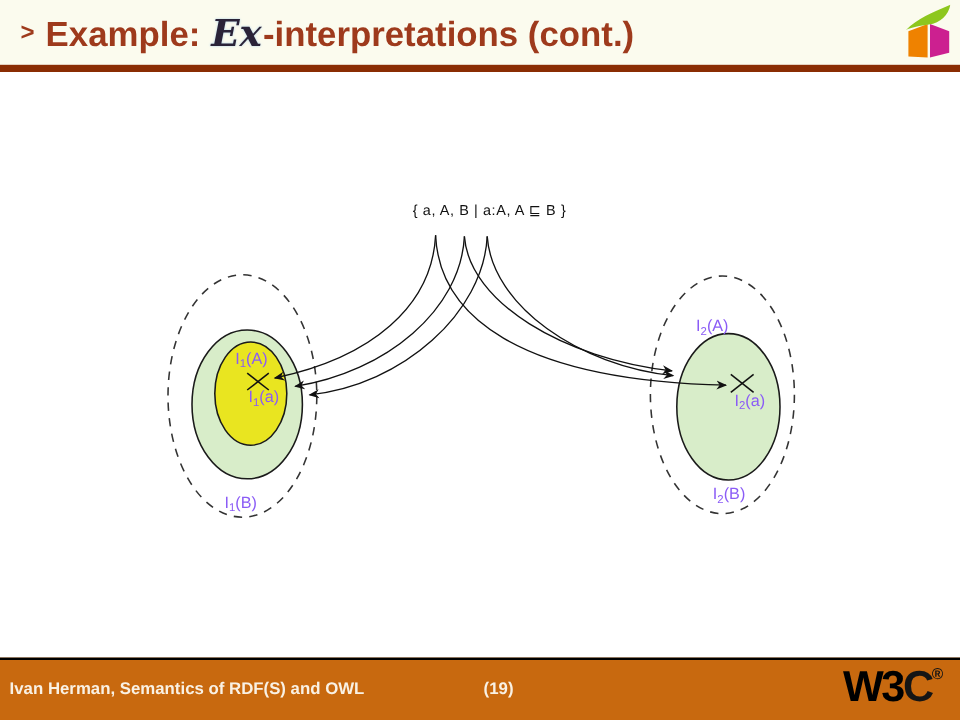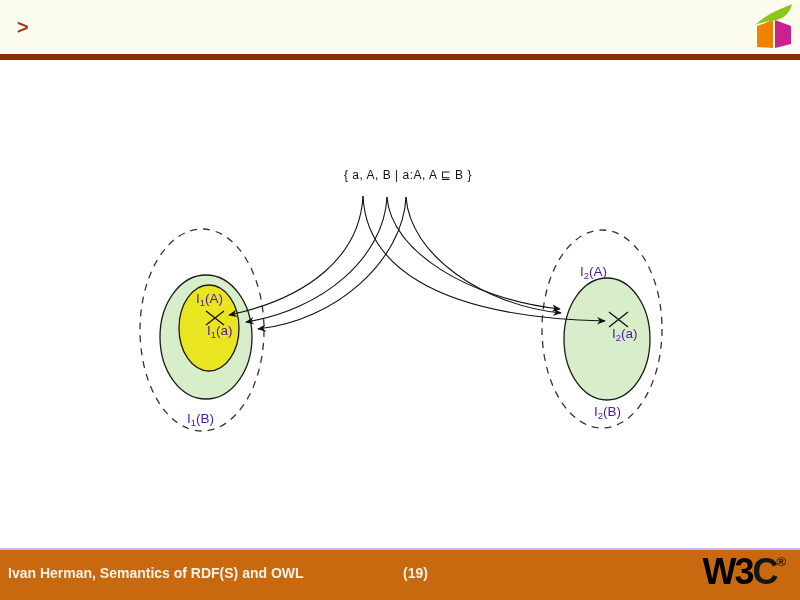--- a/index.html
+++ b/index.html
@@ -15,26 +15,26 @@
                  color:#2a2338;text-shadow:0 0 2px #a8cfe8;padding:0 1px;}
   .rule{position:absolute;left:0;top:54px;width:800px;height:6px;background:#8a2d03;}
 
   
   .cube{position:absolute;right:8px;top:3px;width:44px;height:50px;}
 
   
   .diagram-svg{position:absolute;left:0;top:0;width:800px;height:600px;}
   .set-expr{position:absolute;left:344px;top:168px;font-size:12px;color:#111;
             white-space:nowrap;letter-spacing:0.5px;}
-  .dlabel{position:absolute;font-size:13.5px;color:#4c1d95;white-space:nowrap;}
+  .dlabel{position:absolute;font-size:13.5px;color:#8b5cf6;white-space:nowrap;}
   .dlabel .sub{font-size:9.5px;vertical-align:-3px;}
 
   
   .footer{position:absolute;left:0;top:548px;width:800px;height:52px;background:#c8690f;
-          border-top:2px solid #c4b5fd;box-sizing:border-box;}
+          border-top:2px solid #000000;box-sizing:border-box;}
   .credit{position:absolute;left:8px;top:15px;font-size:14px;font-weight:bold;color:#f9f1e4;}
   .pagenum{position:absolute;left:403px;top:15px;font-size:14px;font-weight:bold;color:#f9f1e4;}
   .w3c{position:absolute;right:14px;top:1px;font-size:36px;font-weight:bold;
        letter-spacing:-2px;white-space:nowrap;}
   .w3c .w3{color:#000000;}
   .w3c .c{color:#151515;}
   .w3c .reg{font-size:13px;color:#151515;vertical-align:18px;letter-spacing:0;}
 </style>
 </head>
 <body>
@@ -78,20 +78,21 @@
 
   <div class="dlabel" style="left:196px;top:291px;"><span>I</span><span class="sub">1</span><span>(A)</span></div>
   <div class="dlabel" style="left:207px;top:323px;"><span>I</span><span class="sub">1</span><span>(a)</span></div>
   <div class="dlabel" style="left:187px;top:392px;margin-top:19px;"><span>I</span><span class="sub">1</span><span>(B)</span></div>
   <div class="dlabel" style="left:580px;top:264px;"><span>I</span><span class="sub">2</span><span>(A)</span></div>
   <div class="dlabel" style="left:612px;top:326px;"><span>I</span><span class="sub">2</span><span>(a)</span></div>
   <div class="dlabel" style="left:594px;top:404px;"><span>I</span><span class="sub">2</span><span>(B)</span></div>
 
   <div class="titlebar">
     <span class="bullet">&gt;</span>
+    <div class="title"><span>Example: </span><span class="script">Ex</span><span>-interpretations (cont.)</span></div>
     <svg class="cube" viewBox="0 0 44 50">
       <polygon points="9,23 25,17 25,45 9,44" fill="#ef8200"></polygon>
       <polygon points="27,17 43,23 43,41 27,45" fill="#cc2090"></polygon>
       <path d="M7,22 C17,12 28,8 44,1 C42,10 36,16 26,17.5 C19,18.5 11,20 7,22 Z" fill="#8dc71e"></path>
     </svg>
   </div>
   <div class="rule"></div>
 
   <div class="footer">
     <span class="credit">Ivan Herman, Semantics of RDF(S) and OWL</span>

